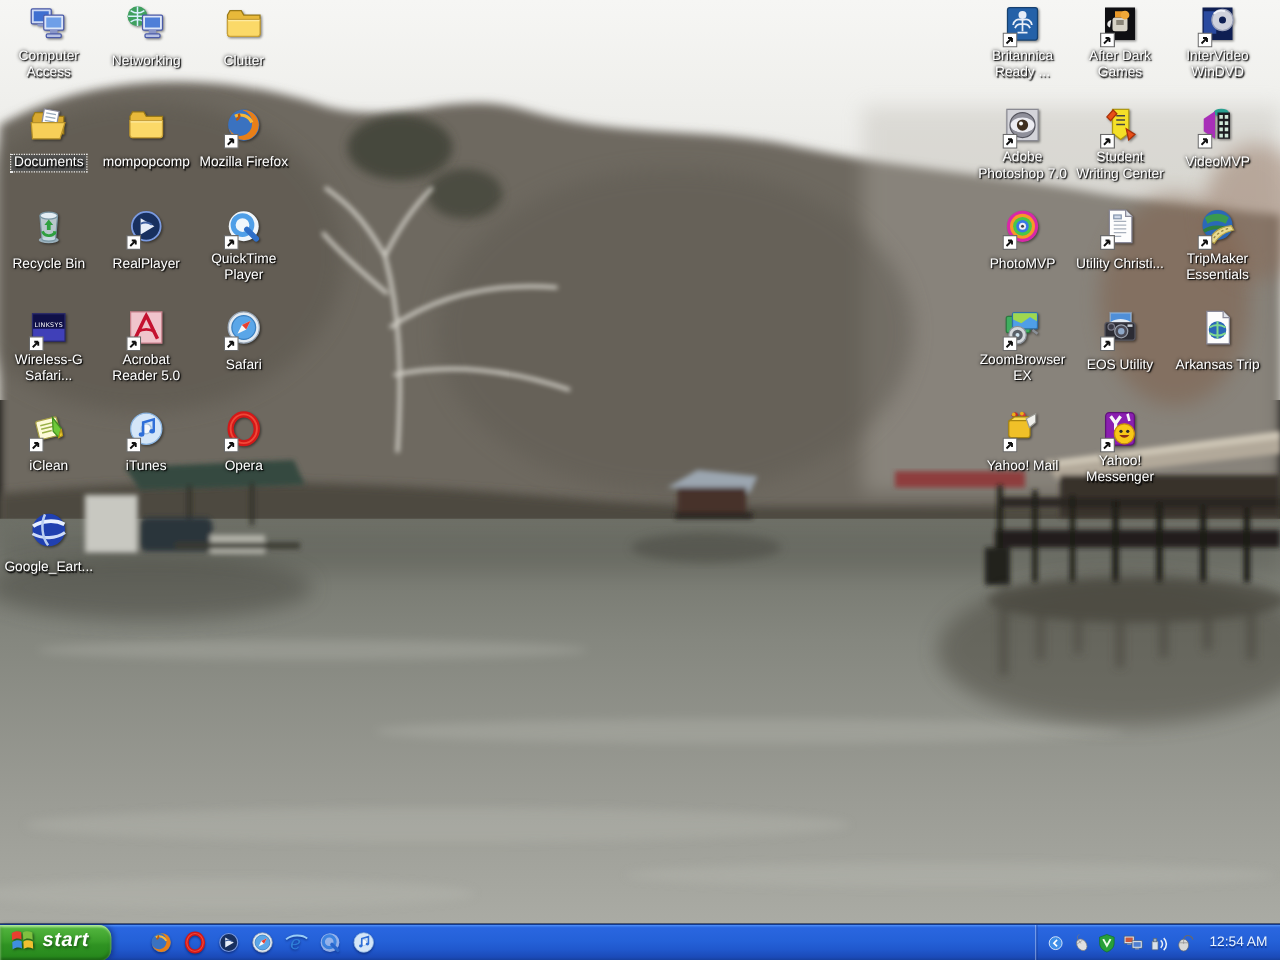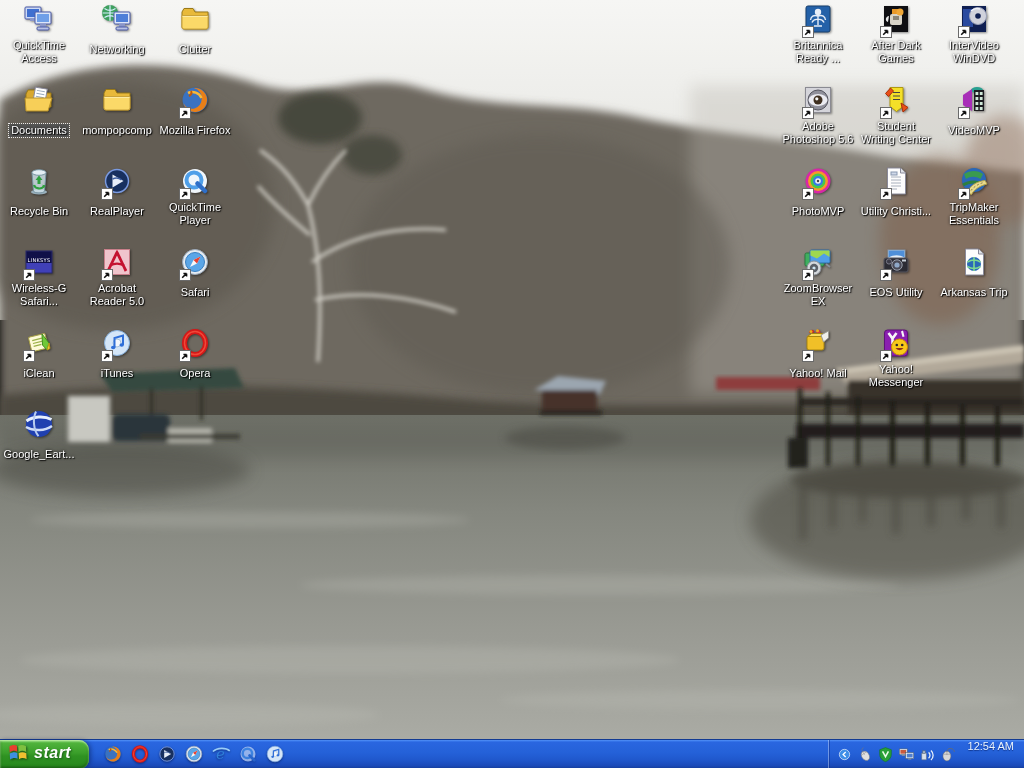--- a/index.html
+++ b/index.html
@@ -12,32 +12,32 @@
   .glyph{position:relative;width:34px;height:34px;margin:0 auto;}
   .glyph svg.main{width:32px;height:32px;display:block;margin:0 auto;filter:drop-shadow(1px 1px 1px rgba(0,0,0,.45));}
   .glyph svg.sc{position:absolute;left:1px;bottom:-1px;width:12px;height:12px;}
   .dlabel{margin-top:2px;}
   .dlabel span{display:inline-block;max-width:76px;font-size:11px;line-height:1.18;color:#fff;
     text-shadow:1px 1px 1px #000,0 0 3px rgba(0,0,0,.9);padding:0 2px;}
   .dicon.selected .dlabel span{outline:1px dotted #e8e8e8;background:rgba(40,60,80,.25);}
   
   #taskbar{position:absolute;left:0;bottom:0;width:1024px;height:29px;display:flex;align-items:center;
     background:linear-gradient(180deg,#5a95f5 0%,#3d7ef0 3%,#2a66e0 8%,#2461d8 46%,#2058cd 70%,#1b4ab8 92%,#16409f 100%);
-    border-top:1px solid #123a92;box-sizing:border-box;}
+    border-top:1px solid #123a92;box-sizing:border-box;gap:16px;}
   #start-button{height:29px;display:flex;align-items:center;gap:5px;padding:0 18px 2px 7px;
     border-radius:0 10px 10px 0;box-sizing:border-box;cursor:pointer;
     background:linear-gradient(180deg,#8fd87a 0%,#50b33c 10%,#3a9e2a 45%,#2f9222 55%,#288a1e 88%,#1d6f16 100%);
     box-shadow:inset 0 1px 2px #bff0a8, inset 0 -2px 3px #1a5f14, 2px 0 4px rgba(10,30,90,.5);}
   #start-button .flag{width:22px;height:22px;filter:drop-shadow(1px 1px 1px rgba(0,0,0,.5));}
   #start-label{color:#fff;font-size:16px;font-weight:bold;font-style:italic;
     text-shadow:1px 1px 2px #1d5f18;letter-spacing:.5px;}
   #quicklaunch{display:flex;align-items:center;gap:7px;margin-left:14px;}
   .ql{width:20px;height:20px;cursor:pointer;filter:drop-shadow(0 1px 1px rgba(0,20,80,.6));}
   .ql.faded{opacity:.55;}
-  #tray{margin-left:auto;height:29px;display:flex;gap:4px;padding:0 10px 0 8px;
+  #tray{margin-left:auto;height:29px;display:flex;align-items:center;gap:4px;padding:0 10px 0 8px;
     border-left:1px solid rgba(255,255,255,.35);box-shadow:inset 1px 0 0 rgba(10,40,130,.45);}
   .tray-ico{width:17px;height:17px;cursor:pointer;}
   .tray-ico.chev{width:15px;height:15px;}
   #clock{color:#eaf4ff;font-size:11px;margin-left:7px;text-shadow:0 1px 1px rgba(10,40,120,.8);white-space:nowrap;cursor:default;}
 </style>
 </head>
 <body>
 
 <div id="screen">
   <div id="desktop">
@@ -136,21 +136,21 @@
             <svg class="main" viewBox="0 0 32 32" xmlns="http://www.w3.org/2000/svg">
               <rect x="2" y="4" width="16" height="12" rx="1" fill="#cdd9f4" stroke="#4a5aa8"></rect>
               <rect x="4" y="6" width="12" height="8" fill="#3f6fd0"></rect>
               <rect x="7" y="16" width="6" height="2" fill="#8a96c8"></rect>
               <rect x="12" y="9" width="16" height="12" rx="1" fill="#dde6f8" stroke="#4a5aa8"></rect>
               <rect x="14" y="11" width="12" height="8" fill="#6f9fe8"></rect>
               <rect x="17" y="21" width="6" height="3" fill="#8a96c8"></rect>
               <rect x="14" y="24" width="12" height="3" rx="1" fill="#b8c2e4" stroke="#4a5aa8"></rect>
             </svg>
           </div>
-          <div class="dlabel"><span>QuickTime Access</span></div>
+          <div class="dlabel"><span>Computer Access</span></div>
         </div>
         <div class="dicon selected" style="left: 0px; top: 84px;">
           <div class="glyph">
             <svg class="main" viewBox="0 0 32 32" xmlns="http://www.w3.org/2000/svg">
               <path d="M3 10 L5 6 h9 l2 3 h12 v14 H3 Z" fill="#d8a82f" stroke="#9a7a18"></path>
               <g transform="rotate(10 17 12)">
                 <rect x="11" y="4" width="12" height="15" fill="#fff" stroke="#8a8a9a"></rect>
                 <path d="M13 7 h8 M13 10 h8 M13 13 h8" stroke="#99aabb"></path>
               </g>
               <path d="M2 14 h27 l-4 13 H3 Z" fill="#f7cf58" stroke="#b8922a"></path>
@@ -373,21 +373,21 @@
               <circle cx="16" cy="16" r="10" fill="#8f8f9a" stroke="#55555f"></circle>
               <path d="M6.5 16 a9.5 6 0 0 1 19 0 a9.5 6 0 0 1 -19 0" fill="#ececf2"></path>
               <circle cx="16" cy="16" r="4.5" fill="#3f2f20"></circle>
               <circle cx="14.8" cy="14.8" r="1.6" fill="#f8f8f8"></circle>
             </svg>
             <svg class="sc" viewBox="0 0 12 12">
               <rect x="0.5" y="0.5" width="11" height="11" fill="#ffffff" stroke="#6a6a6a"></rect>
               <path d="M3.2 8.8 L7.6 4.4 M7.6 4.4 H4.4 M7.6 4.4 V7.6" stroke="#101010" stroke-width="1.5" fill="none"></path>
             </svg>
           </div>
-          <div class="dlabel"><span>Adobe Photoshop 5.6</span></div>
+          <div class="dlabel"><span>Adobe Photoshop 7.0</span></div>
         </div>
         <div class="dicon" style="left: 779px; top: 165px;">
           <div class="glyph">
             <svg class="main" viewBox="0 0 32 32" xmlns="http://www.w3.org/2000/svg">
               <circle cx="16" cy="16" r="12.5" fill="#d828a8"></circle>
               <circle cx="16" cy="16" r="10" fill="#f89828"></circle>
               <circle cx="16" cy="16" r="7.5" fill="#48c848"></circle>
               <circle cx="16" cy="16" r="5" fill="#3878e8"></circle>
               <circle cx="16" cy="16" r="2.8" fill="#f0f0f4"></circle>
               <circle cx="16" cy="16" r="1.2" fill="#404048"></circle>

